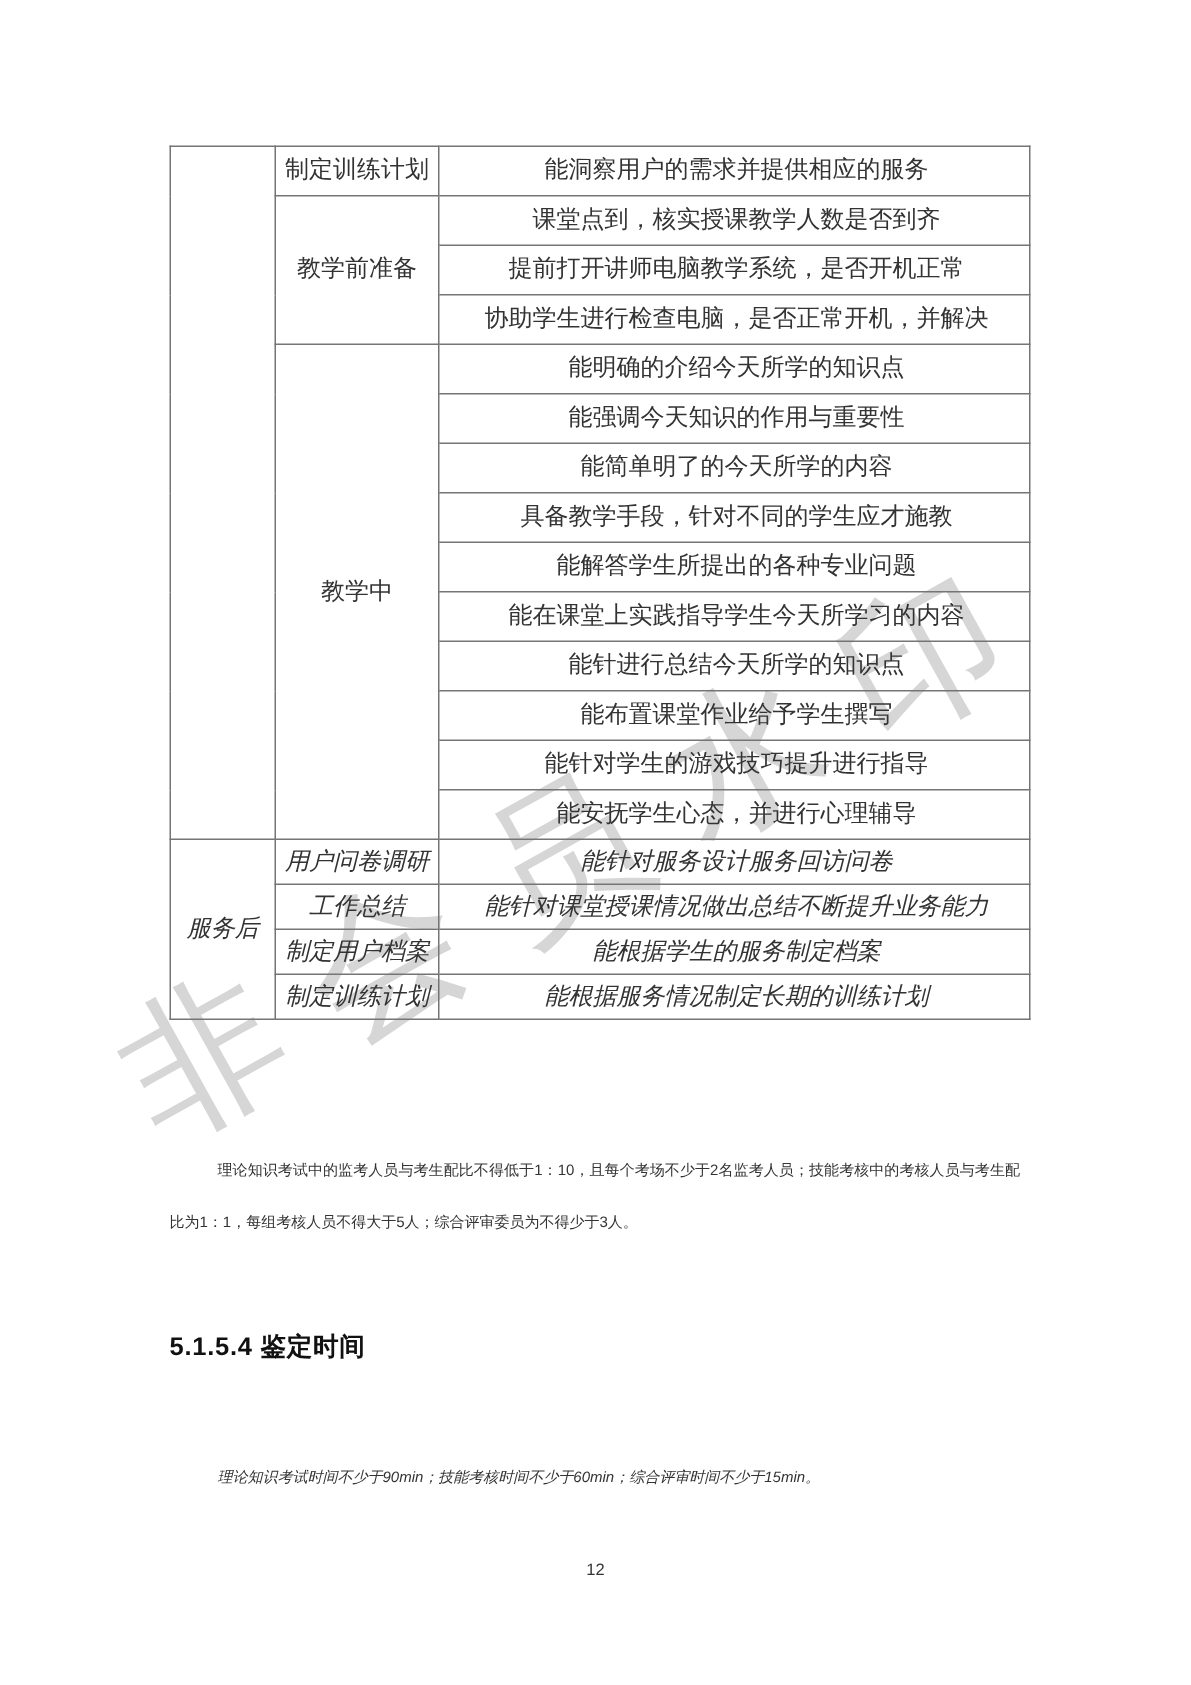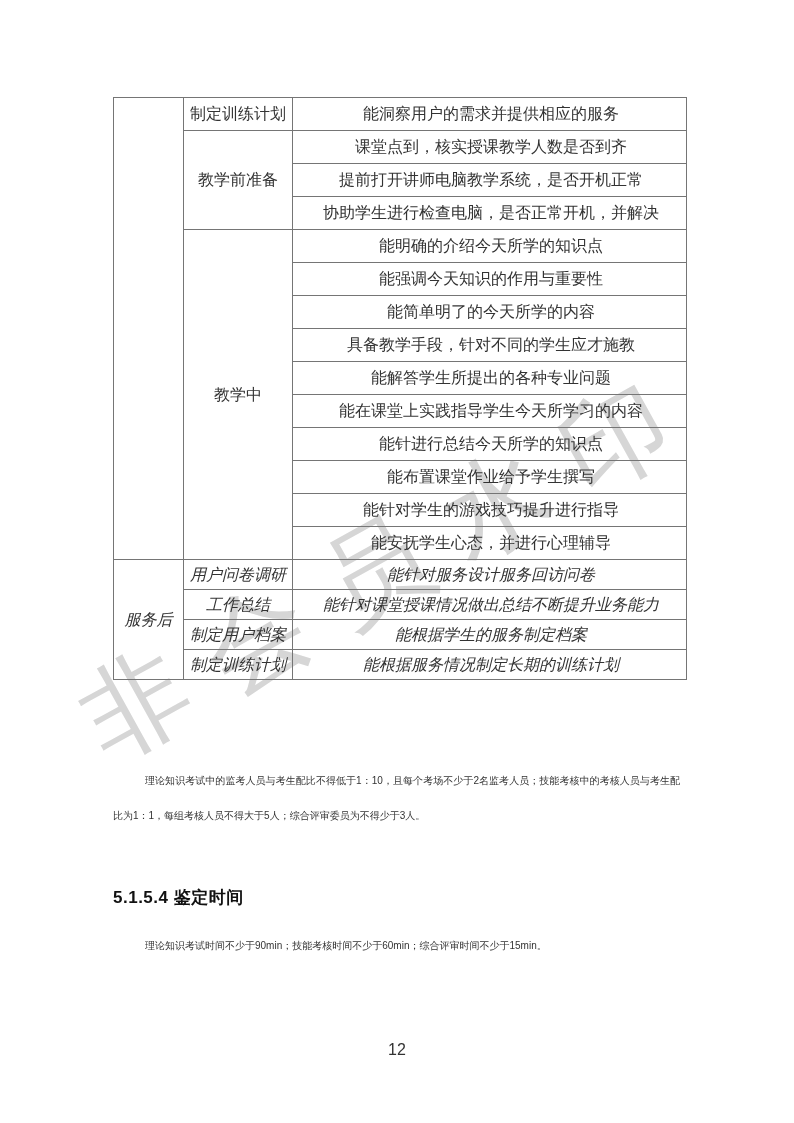--- a/index.html
+++ b/index.html
@@ -83,28 +83,28 @@
     left: 113px;
     width: 567px;
     font-size: 10px;
     line-height: 35px;
     text-align: justify;
     text-indent: 32px;
     color: #333333;
     z-index: 1;
   }
   #sec-para-0 { top: 763px; }
-  #sec-para-1 { top: 928px; }
+  #sec-para-1 { top: 968px; font-style: italic; }
   .page-number {
     position: absolute;
     top: 1041px;
     left: 0;
     width: 100%;
     text-align: center;
-    font-size: 16px;
+    font-size: 11px;
     color: #333333;
     z-index: 1;
   }
 </style>
 </head>
 <body>
 
 <div class="page">
 
   <div class="watermark">非会员水印</div>

